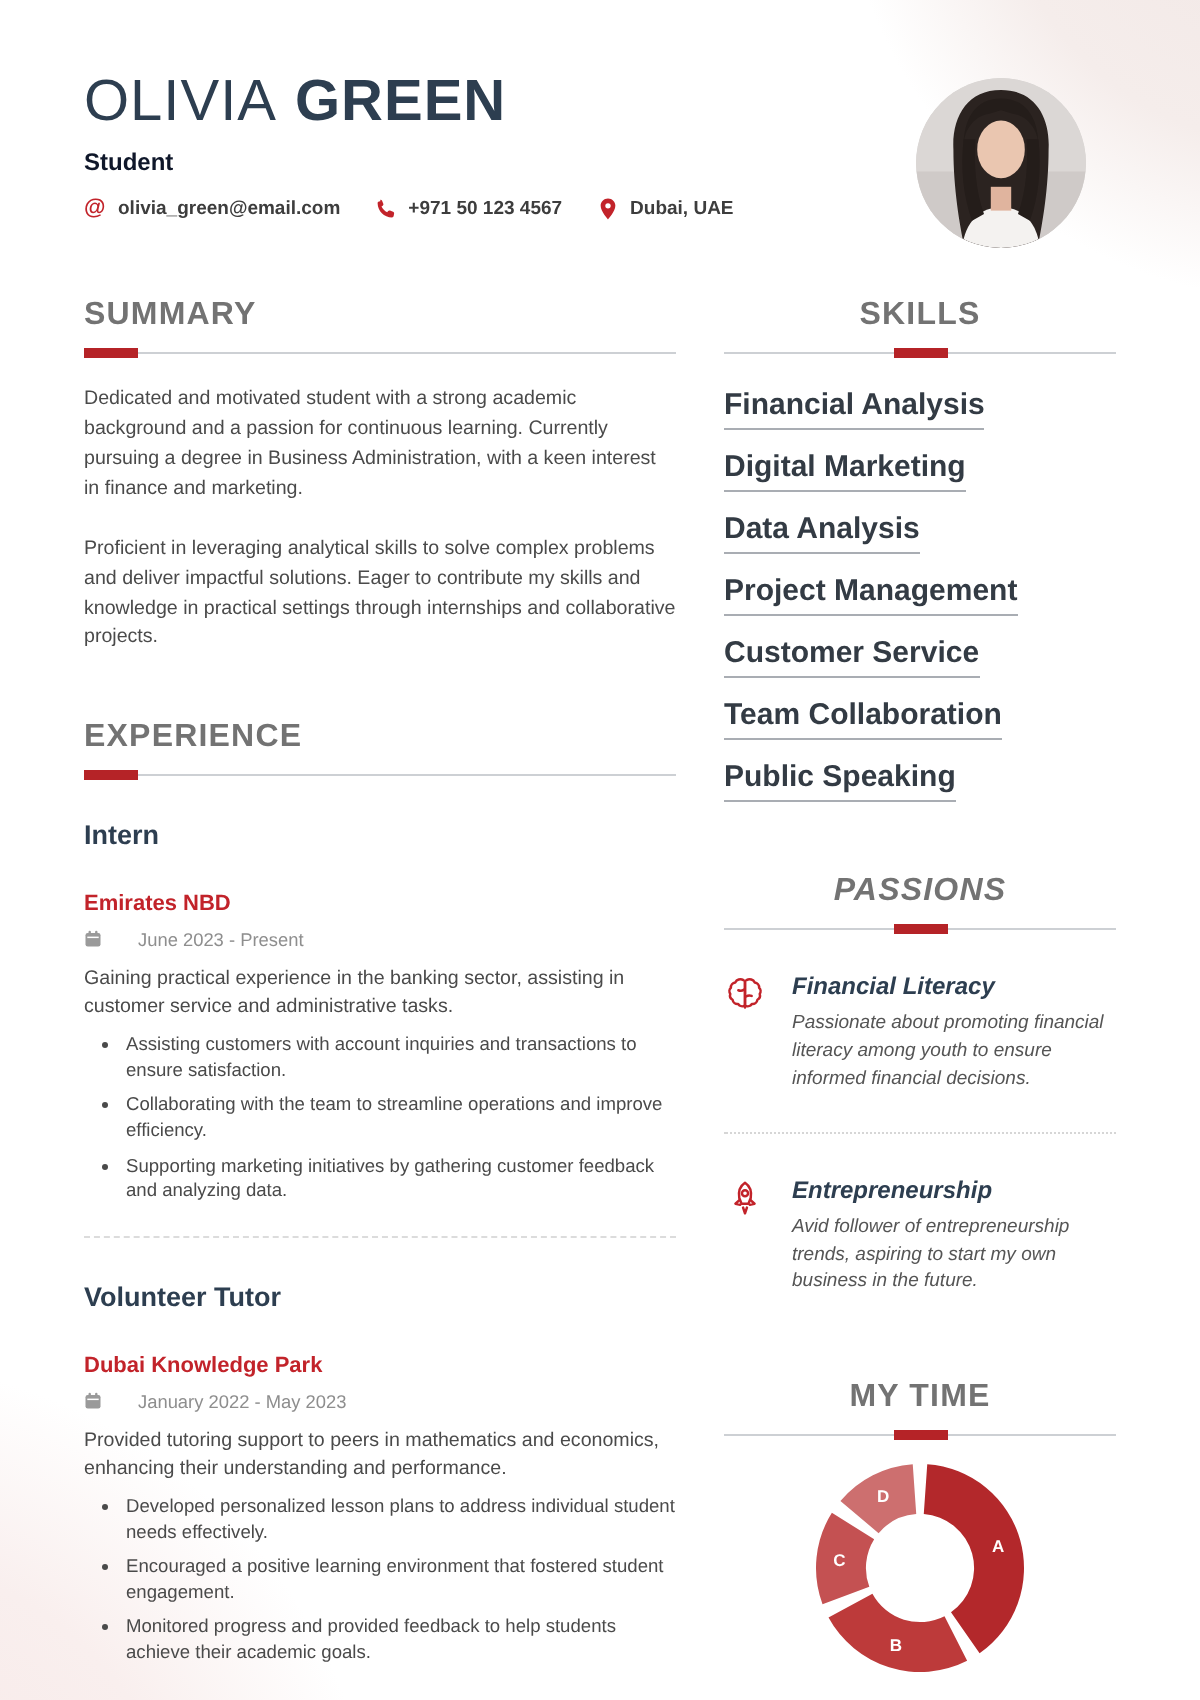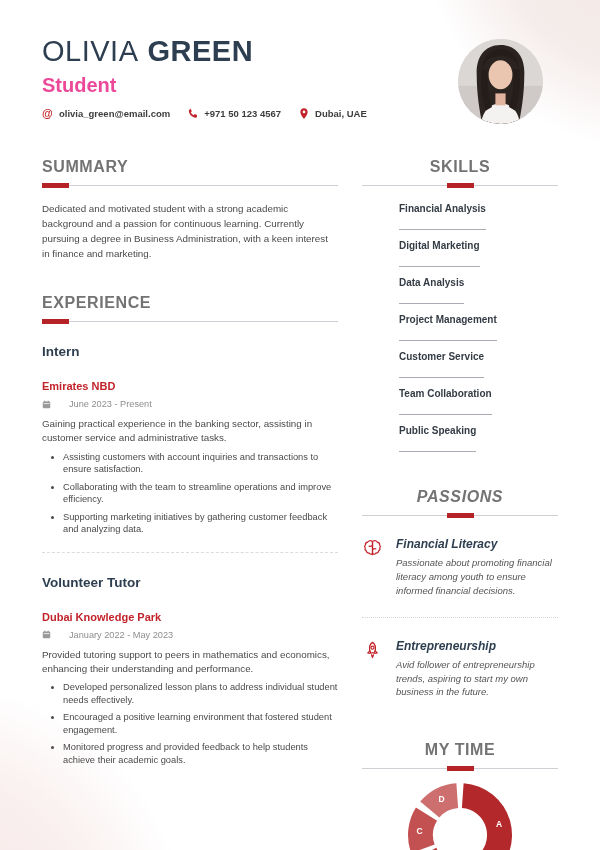--- a/index.html
+++ b/index.html
@@ -11,21 +11,21 @@
       radial-gradient(circle 360px at -70px 940px, #f6e7e6 0%, #f9efee 45%, rgba(255,255,255,0) 72%);
     background-repeat:no-repeat;
   }
   .page{position:relative;width:600px;height:706px;}
 
   
   .header{position:relative;padding:36px 42px 0 42px;}
   .name{font-size:29px;letter-spacing:.5px;color:#2d3e50;line-height:1.05;}
   .name .first{font-weight:400;margin-right:9px;}
   .name .last{font-weight:700;}
-  .role{margin-top:8px;font-size:20px;font-weight:700;color:#ec4899;}
+  .role{margin-top:8px;font-size:12px;font-weight:700;color:#0f172a;}
   .contact{margin-top:10px;display:flex;align-items:center;gap:17px;
            font-size:9.5px;font-weight:700;color:#3d3d3d;}
   .contact .item{display:flex;align-items:center;gap:5px;white-space:nowrap;}
   .cicon{width:12px;height:13px;flex:0 0 auto;display:inline-block;}
   .at-glyph{color:#c2232a;font-weight:700;font-size:11px;line-height:13px;}
   .avatar{position:absolute;top:39px;left:458px;width:85px;height:85px;border-radius:50%;
           overflow:hidden;background:#d8d4d2;}
 
   
   .content{display:flex;padding:0 42px;align-items:flex-start;}
@@ -51,22 +51,22 @@
   .job-dates{margin-top:7px;display:flex;align-items:center;gap:18px;
              font-size:9.2px;color:#8e8e8e;}
   .job-desc{margin-top:8px;font-size:9.8px;line-height:1.45;color:#4a4a4a;}
   ul.bullets{margin:5px 0 0 0;padding-left:21px;}
   ul.bullets li{font-size:9.3px;line-height:1.35;color:#4a4a4a;margin-top:5px;}
   .dash-div{border:none;border-top:1px dashed #dcdcdc;margin:16px 0 0 0;}
 
   
   .sec-skills{margin-top:38px;}
   .skill-wrap{margin-top:17px;display:flex;flex-wrap:wrap;column-gap:9px;row-gap:10px;}
-  .skill{font-size:10px;font-weight:700;color:#333b44;border-bottom:1px solid #a9adb3;
-         padding-bottom:15px;white-space:nowrap;margin-left:37px;}
+  .skill{font-size:15px;font-weight:700;color:#333b44;border-bottom:1px solid #a9adb3;
+         padding-bottom:3px;white-space:nowrap;}
 
   
   .sec-passions{margin-top:36px;font-style:italic;}
   .passion{display:flex;margin-top:21px;}
   .picon{width:21px;height:21px;flex:0 0 auto;margin-top:1px;}
   .pbody{margin-left:13px;min-width:0;}
   .ptitle{font-size:12px;font-weight:700;color:#2d3e50;}
   .ptext{margin-top:5px;font-size:9.5px;line-height:1.45;color:#555555;max-width:160px;}
   .dot-div{border:none;border-top:1px dotted #d6d6d6;margin:19px 0 0 0;}
 
@@ -131,20 +131,21 @@
   </div>
 
   <div class="content">
 
     <div class="col-left">
 
       <div class="sec-summary">
         <h2 class="sec">SUMMARY</h2>
         <div class="rule left"></div>
         <p class="para">Dedicated and motivated student with a strong academic background and a passion for continuous learning. Currently pursuing a degree in Business Administration, with a keen interest in finance and marketing.</p>
+        <p class="para">Proficient in leveraging analytical skills to solve complex problems and deliver impactful solutions. Eager to contribute my skills and knowledge in practical settings through internships and collaborative projects.</p>
       </div>
 
       <div class="sec-exp">
         <h2 class="sec">EXPERIENCE</h2>
         <div class="rule left"></div>
 
         <div class="job">
           <div class="job-title">Intern</div>
           <div class="job-company">Emirates NBD</div>
           <div class="job-dates">

